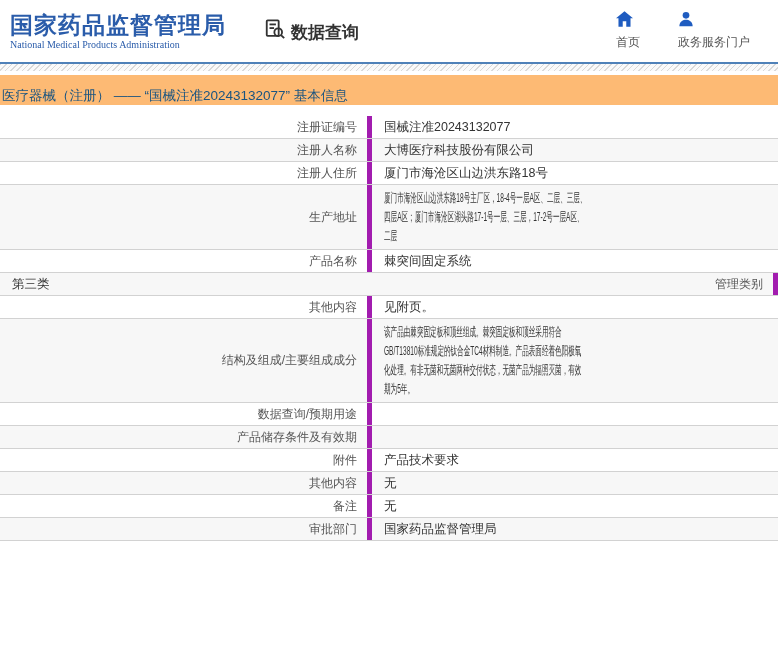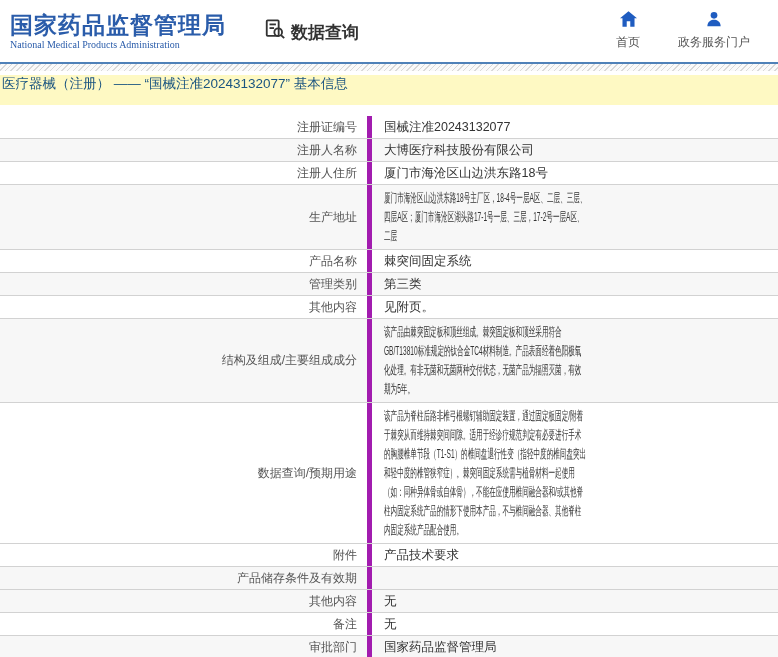--- a/index.html
+++ b/index.html
@@ -15,33 +15,33 @@
   .site-header {
     height:62px; background:#fff;
     display:flex; align-items:center; padding:0 10px;
   }
   .logo { display:flex; flex-direction:column; justify-content:center; }
   .logo-cn { font-size:23px; font-weight:bold; color:#2a5caa; letter-spacing:1px; line-height:26px; }
   .logo-en { font-size:10px; color:#2a5caa; line-height:13px;font-family:Liberation Serif, serif; }
   .section-entry { display:flex; align-items:flex-end; margin-left:38px; gap:5px; }
   .section-entry .sec-label { font-size:17px; font-weight:600; color:#333; }
   .header-nav { margin-left:auto; display:flex; gap:38px; padding-right:18px; }
-  .nav-item { display:flex; flex-direction:column; align-items:center; gap:3px; cursor:pointer; text-decoration:none; }
+  .nav-item { display:flex; flex-direction:column; gap:3px; cursor:pointer; text-decoration:none; }
   .nav-item .nav-label { font-size:12px; color:#555; }
 
   
   .blue-line { height:2px; background:#4f81b8; }
   .hatch-band {
     height:7px;
     background:repeating-linear-gradient(135deg,#d9d9d9 0 1px,#fafafa 1px 4px);
   }
   .white-gap-sm { height:4px; background:#fff; }
   .breadcrumb-bar {
-    height:30px; background:#fef9c3;
-    display:flex; align-items:flex-start; padding-left:2px;
+    height:30px; background:#fdba74;
+    display:flex; align-items:flex-end; padding-left:2px;
   }
   .breadcrumb-bar span { font-size:13.5px; color:#1a5480; }
   .white-gap-lg { height:11px; background:#fff; }
 
   
   .info-table { width:778px; background:#fff; }
   .row { display:flex; align-items:stretch; border-bottom:1px solid #d2d2d2; background:#fff; }
   .row.alt { background:#f7f7f7; }
   .cell { font-size:12px; line-height:15px; }
   .cell.label {
@@ -134,46 +134,43 @@
           <div class="cell label">生产地址</div>
           <div class="cell value">
             <span class="dense-inner">厦门市海沧区山边洪东路18号主厂区，18-4号一层A区、二层、三层、四层A区；厦门市海沧区湖头路17-1号一层、三层，17-2号一层A区、二层</span>
           </div>
         </div>
         <div class="row">
           <div class="cell label">产品名称</div>
           <div class="cell value">棘突间固定系统</div>
         </div>
         <div class="row alt">
+          <div class="cell value">第三类</div>
           <div class="cell label">管理类别</div>
-          <div class="cell value">第三类</div>
         </div>
         <div class="row">
           <div class="cell label">其他内容</div>
           <div class="cell value">见附页。</div>
         </div>
         <div class="row alt dense">
           <div class="cell label">结构及组成/主要组成成分</div>
           <div class="cell value">
             <span class="dense-inner">该产品由棘突固定板和顶丝组成。棘突固定板和顶丝采用符合GB/T13810标准规定的钛合金TC4材料制造。产品表面经着色阳极氧化处理。有非无菌和无菌两种交付状态，无菌产品为辐照灭菌，有效期为5年。</span>
           </div>
         </div>
         <div class="row dense">
           <div class="cell label">数据查询/预期用途</div>
-          <div class="cell value">
-            <span class="dense-inner">该产品为脊柱后路非椎弓根螺钉辅助固定装置，通过固定板固定/附着于棘突从而维持棘突间间隙。适用于经诊疗规范判定有必要进行手术的胸腰椎单节段（T1-S1）的椎间盘退行性变（指轻中度的椎间盘突出和轻中度的椎管狭窄症）。棘突间固定系统需与植骨材料一起使用（如：同种异体骨或自体骨），不能在应使用椎间融合器和/或其他脊柱内固定系统产品的情形下使用本产品，不与椎间融合器、其他脊柱内固定系统产品配合使用。</span>
-          </div>
+        </div>
+        <div class="row alt">
+          <div class="cell label">产品储存条件及有效期</div>
+          <div class="cell value"></div>
         </div>
         <div class="row">
           <div class="cell label">附件</div>
           <div class="cell value">产品技术要求</div>
-        </div>
-        <div class="row alt">
-          <div class="cell label">产品储存条件及有效期</div>
-          <div class="cell value"></div>
         </div>
         <div class="row alt">
           <div class="cell label">其他内容</div>
           <div class="cell value">无</div>
         </div>
         <div class="row">
           <div class="cell label">备注</div>
           <div class="cell value">无</div>
         </div>
         <div class="row alt">

